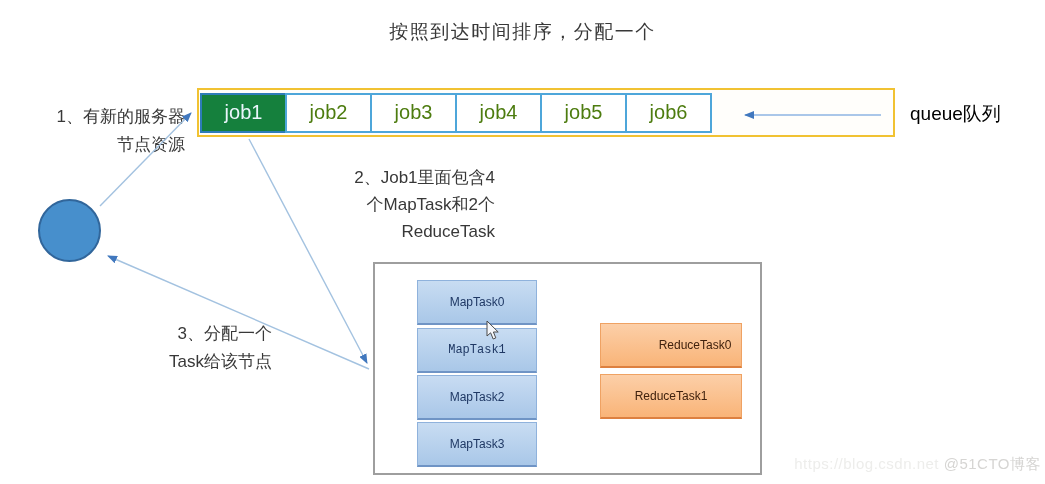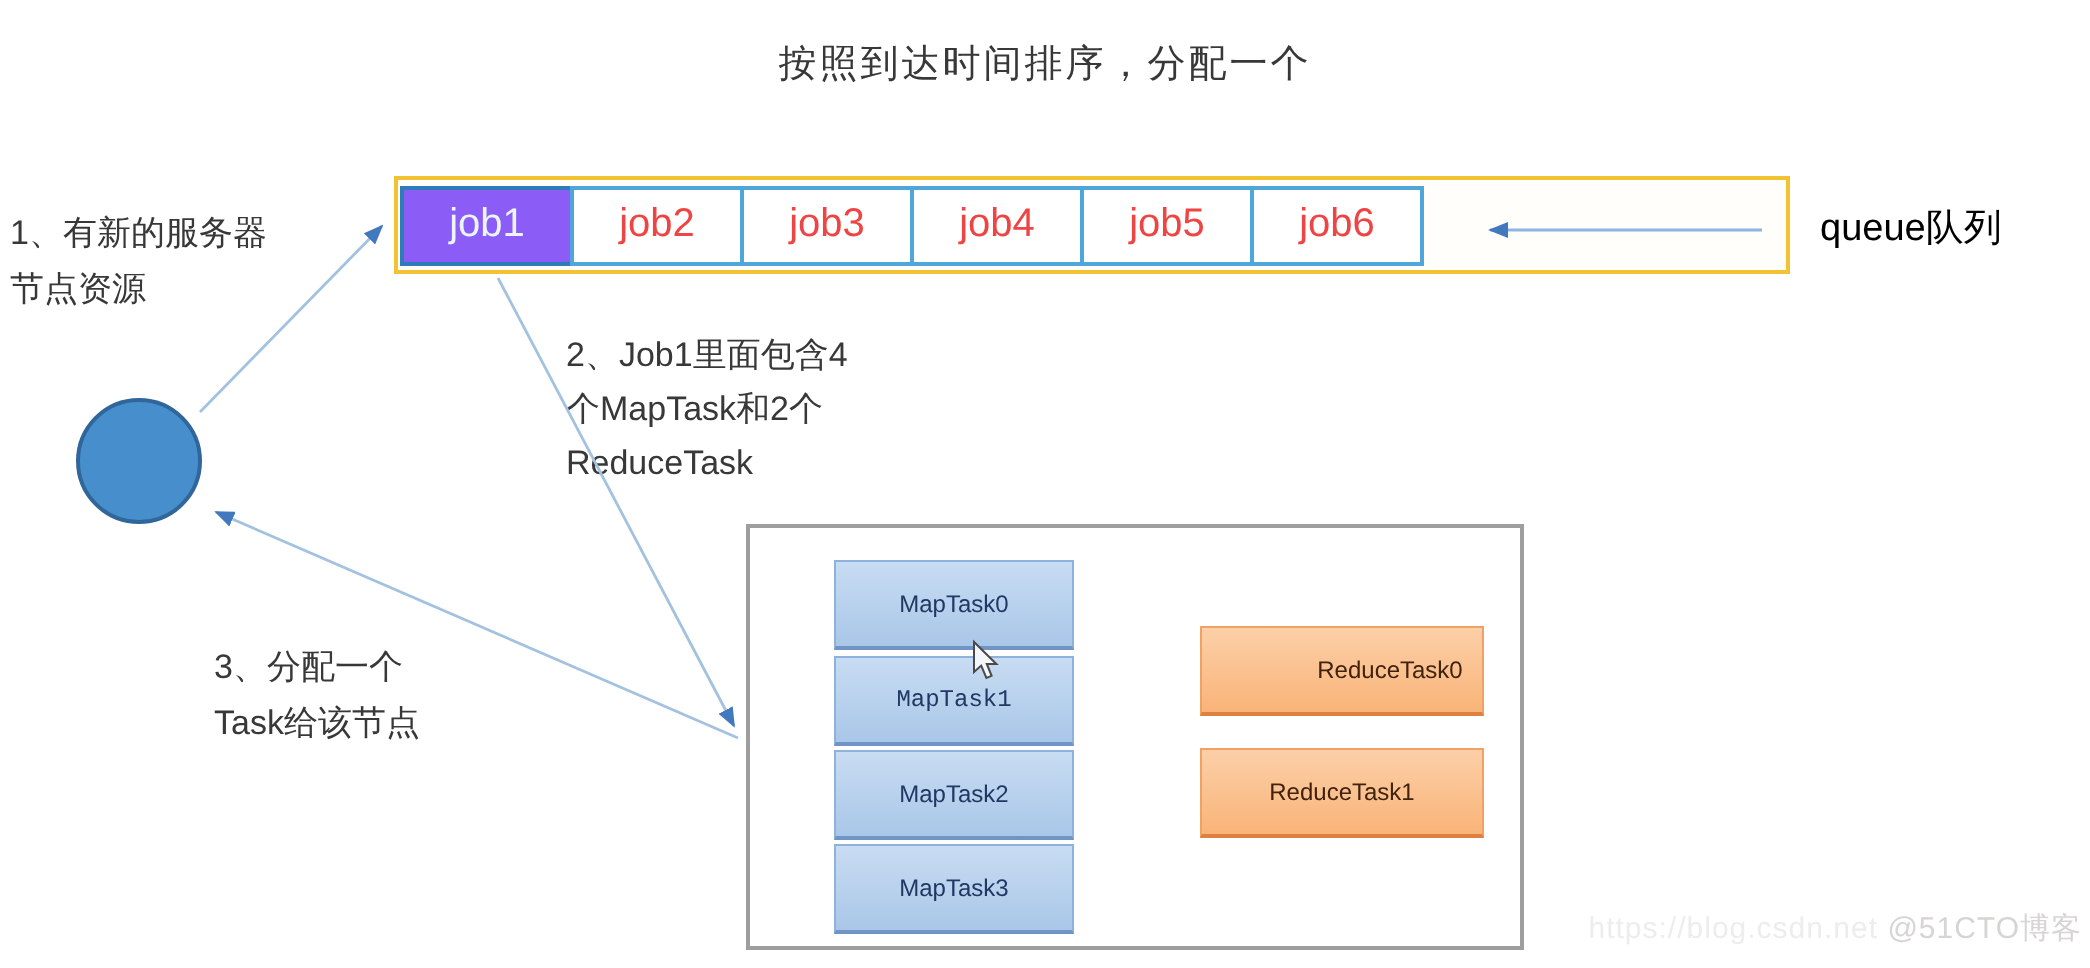--- a/index.html
+++ b/index.html
@@ -13,27 +13,27 @@
   }
   
   .queue-box{
     position:absolute;left:197px;top:88px;width:693px;height:45px;
     border:2px solid #F1C232;background:#fffefb;display:flex;align-items:center;
     padding-left:1px;box-sizing:content-box;
   }
   .job{
     flex:none;width:87px;height:40px;margin-left:-2px;box-sizing:border-box;
     border:2px solid #4EA6DA;background:#fff;display:flex;align-items:center;justify-content:center;
-    font-size:20px;color:#ef4444;
+    font-size:20px;color:#4d7c0f;
   }
   .job:first-child{margin-left:0;}
-  .job.active{background:#8b5cf6;border-color:#2E7CB8;color:#EAF5FC;}
+  .job.active{background:#15803d;border-color:#2E7CB8;color:#EAF5FC;}
   .queue-label{position:absolute;left:910px;top:101px;font-size:19px;color:#000000;}
   
-  .note{position:absolute;font-size:17px;color:#383838;text-align:left;}
+  .note{position:absolute;font-size:17px;color:#383838;text-align:right;}
   .note span{display:block;}
   .note1{left:5px;top:103px;width:180px;line-height:28px;}
   .note2{left:283px;top:164px;width:212px;line-height:27px;}
   .note3{left:107px;top:320px;width:165px;line-height:28px;}
   
   .node-circle{
     position:absolute;left:38px;top:199px;width:63px;height:63px;border-radius:50%;
     background:#478FCC;border:2px solid #31669B;box-sizing:border-box;
   }
   
@@ -49,21 +49,21 @@
     left:42px;width:120px;color:#1F3864;
     background:linear-gradient(180deg,#C8DCF2 0%,#A9C7E8 100%);
     border:1px solid #8FB2DC;border-bottom:2px solid #6F94C5;
   }
   .task.reduce{
     left:225px;width:142px;color:#40220E;
     background:linear-gradient(180deg,#FCCFA8 0%,#F9B478 100%);
     border:1px solid #EFA263;border-bottom:2px solid #DD8040;
   }
   .map0{top:16px;} .map1{top:64px;font-family:Liberation Mono, monospace;} .map2{top:111px;} .map3{top:158px;}
-  .reduce0{top:49px;padding-left:48px;} .reduce1{top:110px;}
+  .reduce0{top:59px;padding-left:48px;} .reduce1{top:110px;}
   
   .overlay{position:absolute;left:0;top:0;width:1045px;height:484px;pointer-events:none;}
   
   .watermark{
     position:absolute;right:4px;top:455px;font-size:15px;letter-spacing:.5px;white-space:nowrap;
   }
   .watermark .wm-url{color:#EDEDEB;}
   .watermark .wm-badge{color:#D6D5D3;}
 </style>
 </head>

